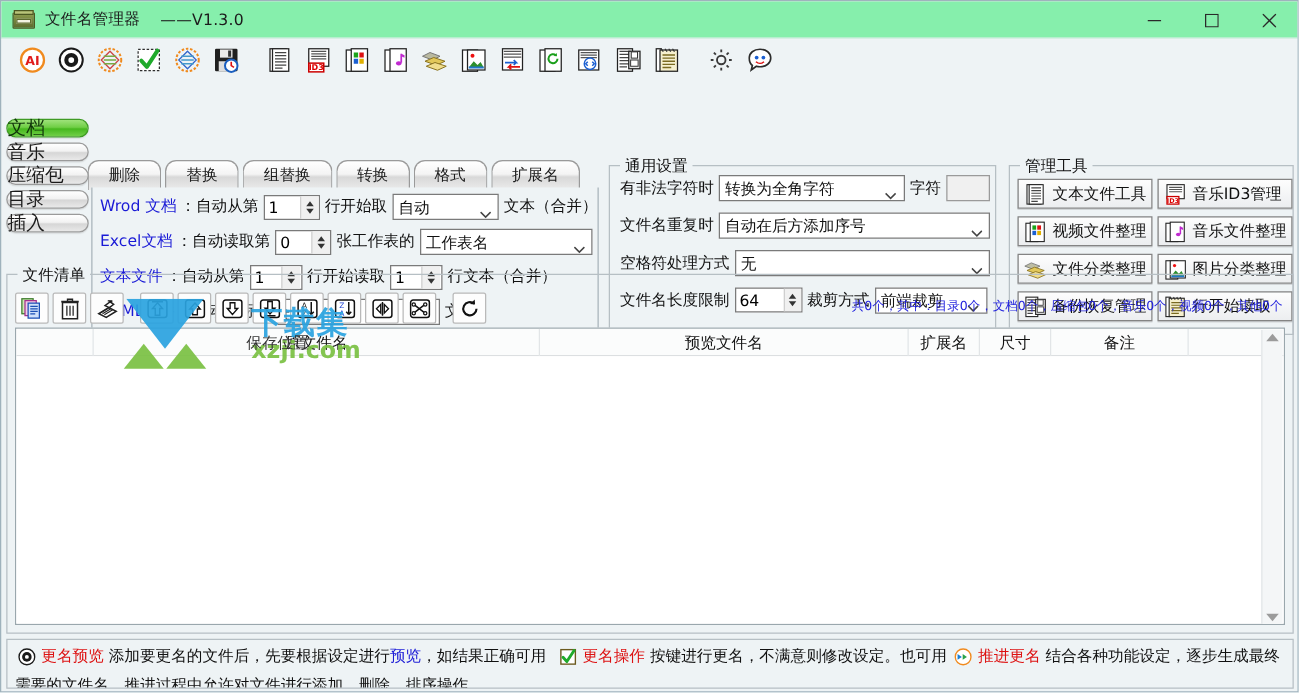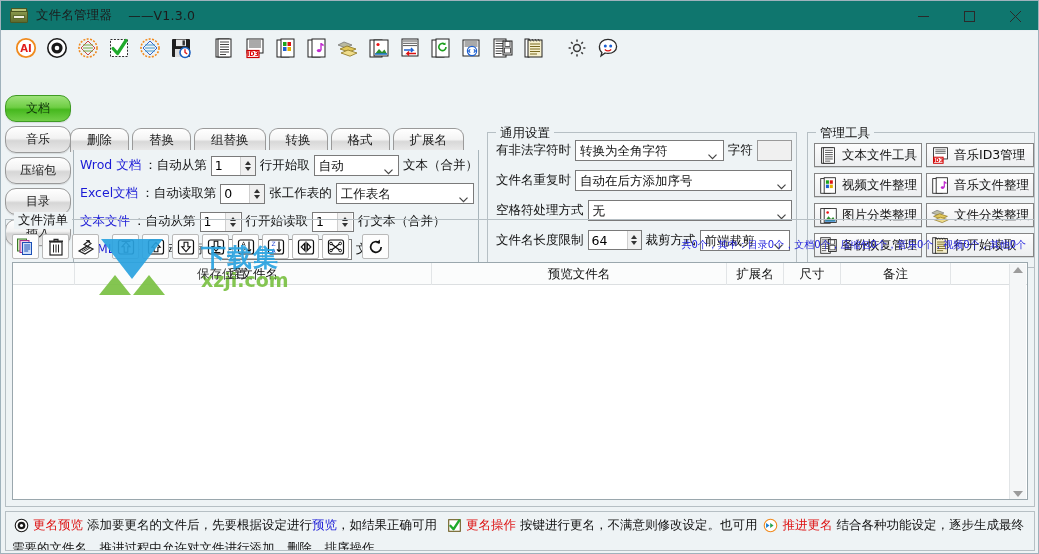--- a/index.html
+++ b/index.html
@@ -17,21 +17,21 @@
     background: #eef3f5;
     border: 1px solid #9fb2bc;
     overflow: hidden;
   }
 
   
   .titlebar {
     height: 30px;
     display: flex;
     align-items: center;
-    background: #0f766e;
+    background: #86efac;
     border-bottom: 1px solid #e8eef1;
     position: relative;
   }
   .app-icon {
     width: 18px; height: 18px;
     margin-left: 9px; margin-right: 8px;
     position: relative;
     flex: none;
   }
   .app-icon .box {
@@ -91,27 +91,27 @@
   .tbbtn .gl { width: 22px; height: 22px; display:block; }
   .tbgap { width: 12px; flex: none; }
 
   
   .mainarea { position: relative; height: 150px; }
   .vtabs {
     position: absolute; left: 4px; top: 31px;
     width: 66px;
   }
   .vtab {
-    height: 27px; width: 66px;
+    height: 15px; width: 66px;
     margin-bottom: 4px;
     border-radius: 11px;
     border: 1px solid #9a9a9a;
     background: linear-gradient(#ffffff 0%, #f2f2f2 45%, #d6d6d6 55%, #e9e9e9 100%);
-    display: flex; align-items: center; justify-content: center;
-    font-size: 12px; color: #1b1b1b;
+    display: flex; align-items: center; 
+    font-size: 15px; color: #1b1b1b;
     box-shadow: 0 1px 1px rgba(0,0,0,.10);
   }
   .vtab.active {
     background: linear-gradient(#9ee27a 0%, #6fce45 45%, #46b81e 55%, #72cf49 100%);
     border-color: #3f9b24;
     color: #10340a;
   }
 
   
   .htabs {
@@ -769,36 +769,36 @@
                 <rect x="6" y="2" width="13" height="18" fill="#fff" stroke="#222" stroke-width="1"></rect>
                 <path d="M15.4 6v7" stroke="#c02ad0" stroke-width="1.4"></path>
                 <ellipse cx="13.4" cy="13.4" rx="2.1" ry="1.6" fill="#c02ad0"></ellipse>
                 <path d="M15.4 6l2.5 1.2v2l-2.5-1.2z" fill="#c02ad0"></path>
               </svg></span>
           <span>音乐文件整理</span>
         </div>
 
         <div class="toolbtn">
           <span class="ti"><svg viewBox="0 0 22 22" width="19" height="19">
+                <path d="M1 8l6-3 8 3-6 3z" fill="#bdbda4" stroke="#777" stroke-width=".8"></path>
+                <path d="M3 12l7-3 9 3-7 3.2z" fill="#e2c85a" stroke="#8a7320" stroke-width=".8"></path>
+                <path d="M4 16l7-3 9 3-7 3.2z" fill="#f0dd8c" stroke="#8a7320" stroke-width=".8"></path>
+              </svg></span>
+          <span>文件分类整理</span>
+        </div>
+
+        <div class="toolbtn">
+          <span class="ti"><svg viewBox="0 0 22 22" width="19" height="19">
                 <rect x="2" y="3" width="11" height="17" fill="#fff" stroke="#222" stroke-width="1"></rect>
                 <rect x="6" y="3" width="14" height="16" fill="#fff" stroke="#222" stroke-width="1"></rect>
                 <circle cx="10" cy="7.5" r="1.5" fill="#e11"></circle>
                 <path d="M7 17l4-5 3 3 2.4-2.4 2.6 4.4z" fill="#2d8f2d"></path>
                 <path d="M7 17.4h12" stroke="#2277cc" stroke-width="1.6"></path>
               </svg></span>
           <span>图片分类整理</span>
-        </div>
-
-        <div class="toolbtn">
-          <span class="ti"><svg viewBox="0 0 22 22" width="19" height="19">
-                <path d="M1 8l6-3 8 3-6 3z" fill="#bdbda4" stroke="#777" stroke-width=".8"></path>
-                <path d="M3 12l7-3 9 3-7 3.2z" fill="#e2c85a" stroke="#8a7320" stroke-width=".8"></path>
-                <path d="M4 16l7-3 9 3-7 3.2z" fill="#f0dd8c" stroke="#8a7320" stroke-width=".8"></path>
-              </svg></span>
-          <span>文件分类整理</span>
         </div>
 
         <div class="toolbtn">
           <span class="ti"><svg viewBox="0 0 22 22" width="19" height="19">
                 <rect x="2" y="2" width="11" height="18" fill="#fff" stroke="#222" stroke-width="1"></rect>
                 <path d="M3.4 4.5h8M3.4 7h8M3.4 9.5h8M3.4 12h8M3.4 14.5h8M3.4 17h5" stroke="#444" stroke-width="1"></path>
                 <rect x="11" y="4" width="9" height="14" fill="#e8e8e8" stroke="#222" stroke-width="1"></rect>
                 <rect x="13" y="4.5" width="5" height="5" fill="#fff" stroke="#333" stroke-width=".8"></rect>
                 <rect x="12.5" y="11" width="6" height="5" fill="#fff" stroke="#333" stroke-width=".8"></rect>
               </svg></span>

